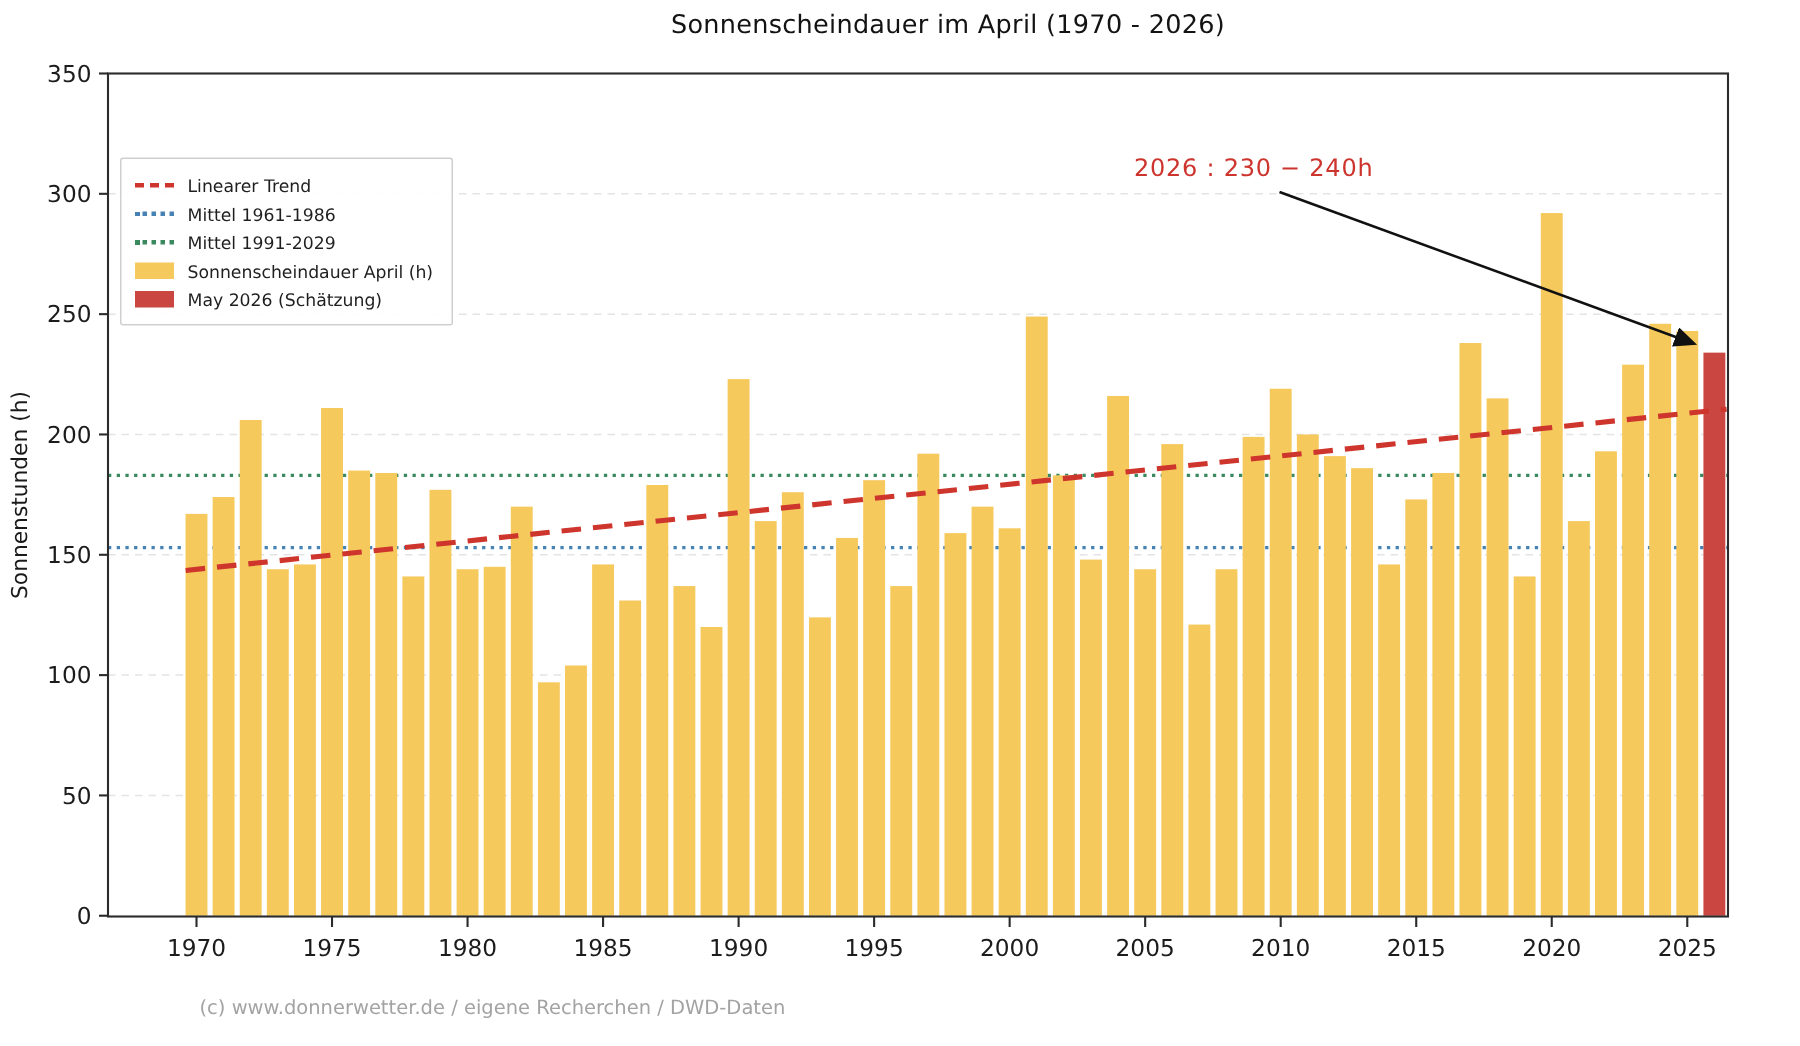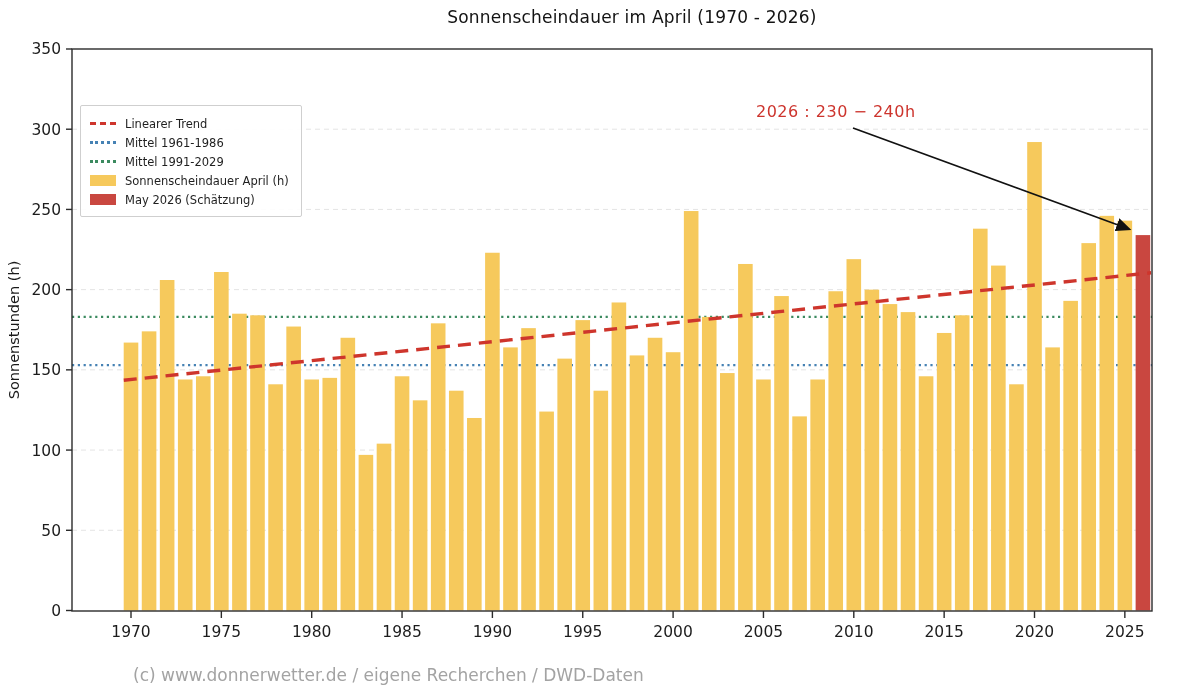--- a/index.html
+++ b/index.html
@@ -1,19 +1,19 @@
 <!DOCTYPE html>
 <html><head>
 <meta charset="utf-8">
 <style>
   html,body{margin:0;padding:0;background:#ffffff;width:1200px;height:697px;overflow:hidden;}
   #page{position:relative;width:1200px;height:697px;background:#fff;font-family:"DejaVu Sans","Liberation Sans",sans-serif;}
   #chart-title{position:absolute;top:7px;left:0;width:1264px;text-align:center;font-size:17px;color:#131313;letter-spacing:.2px;}
   #y-axis-label{position:absolute;left:-146px;top:322px;width:320px;text-align:center;transform:rotate(-90deg);font-size:14.5px;color:#1a1a1a;}
-  #footer-credit{position:absolute;left:133px;top:665px;font-size:17px;color:#a3a3a3;}
+  #footer-credit{position:absolute;left:133px;top:665px;font-size:13px;color:#a3a3a3;}
   #annotation-2026{position:absolute;left:756px;top:102px;font-size:16px;font-weight:normal;color:#cd342d;letter-spacing:.5px;}
   svg{position:absolute;left:0;top:0;}
   #legend-box{position:absolute;left:80px;top:57px;background:rgba(255,255,255,.92);border:1px solid #cfcfcf;border-radius:2px;padding:8px 12px 7px 9px;margin-top:48px;}
   .legend-row{display:flex;align-items:center;height:19px;}
   .legend-swatch{width:26px;margin-right:9px;flex:0 0 26px;display:flex;align-items:center;}
   .legend-label{font-size:11.5px;color:#1f1f1f;white-space:nowrap;}
   .sw-line{width:26px;height:0;border-top-style:dashed;border-top-width:3px;}
   .sw-dot{width:26px;height:0;border-top-style:dotted;border-top-width:3px;}
   .sw-patch{width:26px;height:11px;}
 </style>

